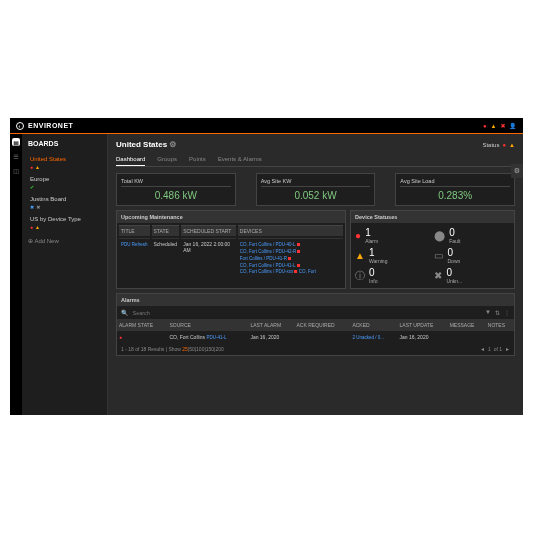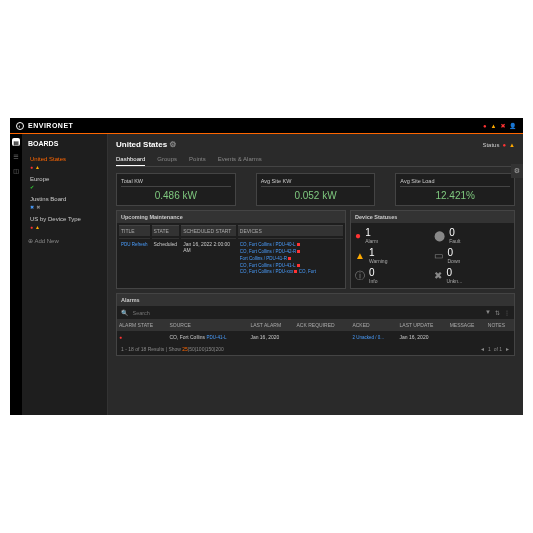--- a/index.html
+++ b/index.html
@@ -141,21 +141,21 @@
         <div class="kpi">
           <div class="kpi-label">Total KW</div>
           <div class="kpi-value">0.486 kW</div>
         </div>
         <div class="kpi">
           <div class="kpi-label">Avg Site KW</div>
           <div class="kpi-value">0.052 kW</div>
         </div>
         <div class="kpi">
           <div class="kpi-label">Avg Site Load</div>
-          <div class="kpi-value">12.421%</div>
+          <div class="kpi-value">0.283%</div>
         </div>
       </div>
 
       <div class="row2">
         <div class="panel maint">
           <div class="panel-header">Upcoming Maintenance</div>
           <table class="maint-table">
             <tbody>
                 <tr>
               <th>TITLE</th>

